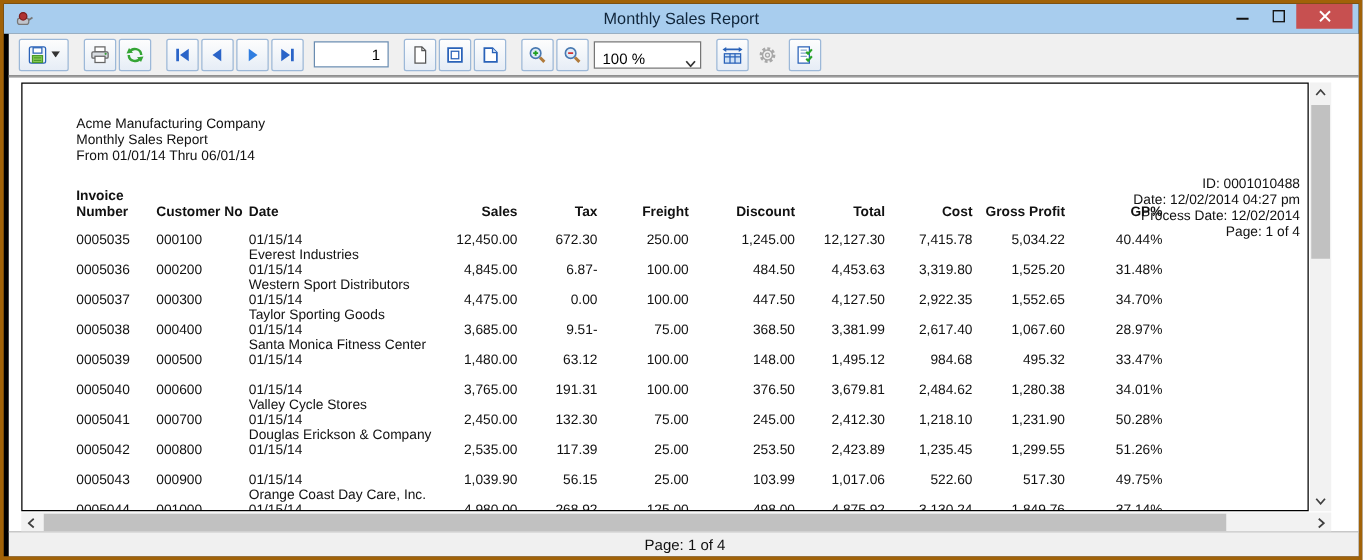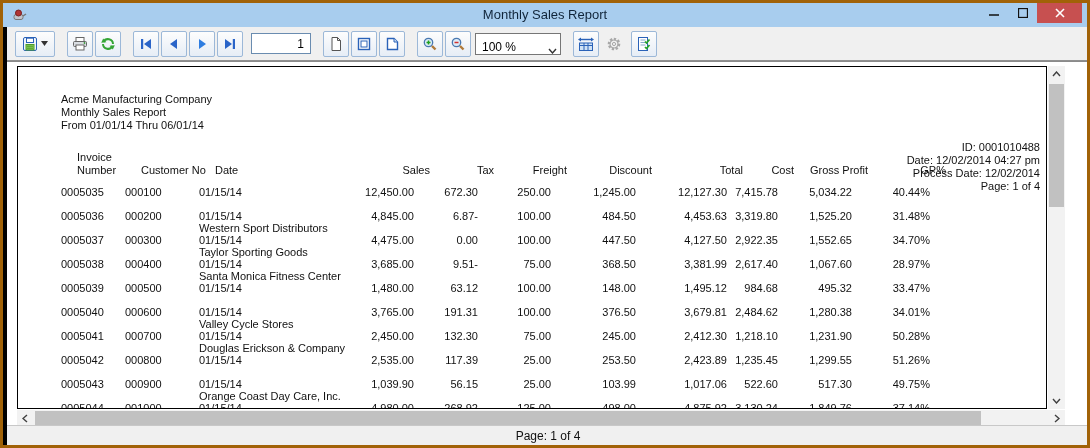--- a/index.html
+++ b/index.html
@@ -55,36 +55,36 @@
     position:absolute; left:4px; top:58px; width:1082px; height:364px;
     background:#fff; border-top:1px solid #8a8a8a;
   }
   .page {
     position:absolute; left:10px; top:4px; width:1030px; height:343px;
     border:1px solid #000; background:#fff; overflow:hidden;
     font-size:11px; line-height:12px; color:#111;
   }
   .rpt-header { position:absolute; left:43px; top:26px; line-height:13px; }
   .rpt-meta { position:absolute; right:6px; top:26px; line-height:13px; text-align:right;margin-top:48px; }
-  .tbl-head { position:absolute; left:16px; top:84px; width:100%; height:30px; font-weight:normal; }
+  .tbl-head { position:absolute; left:0; top:84px; width:100%; height:30px; font-weight:bold; }
   .tbl-head .l2 { top:13px; }
   .rows { position:absolute; left:0; top:119px; width:100%; }
   .inv-row { position:relative; height:24px; }
   .cell { position:absolute; top:0; white-space:nowrap; }
   .l2 { position:absolute; top:12px; white-space:nowrap; }
   .c-inv {left:43px; width:60px;}
   .c-cust {left:107px; width:68px;}
   .c-date {left:181px; width:130px;}
   .c-name {left:181px; width:340px;}
   .num { text-align:right; }
   .c-sales {left:301px; width:95px;text-align:right;}
   .c-tax {left:365px; width:95px;}
   .c-freight {left:438px; width:95px;}
   .c-discount {left:523px; width:95px;}
-  .c-total {left:595px; width:95px;margin-left:19px;}
+  .c-total {left:595px; width:95px;}
   .c-cost {left:665px; width:95px;}
   .c-gross {left:739px; width:95px;}
   .c-gp {left:817px; width:95px;}
   
   .vscroll {
     position:absolute; left:1041px; top:4px; width:17px; height:343px; background:#f2f2f2;
   }
   .vscroll .sb-btn { position:absolute; left:0; width:17px; height:16px; display:flex; align-items:center; justify-content:center; }
   .vscroll .up { top:0; } .vscroll .down { bottom:0; }
   .vthumb { position:absolute; left:1px; top:18px; width:15px; height:123px; background:#c1c1c1; }
@@ -294,20 +294,21 @@
         <span class="l2 c-cost num">Cost</span>
         <span class="l2 c-gross num">Gross Profit</span>
         <span class="l2 c-gp num">GP%</span>
       </div>
 
       <div class="rows">
           <div class="inv-row">
     <span class="cell c-inv">0005035</span>
     <span class="cell c-cust">000100</span>
     <span class="cell c-date">01/15/14</span>
+    <span class="l2 c-name">Everest Industries</span>
     <span class="cell c-sales num">12,450.00</span>
     <span class="cell c-tax num">672.30</span>
     <span class="cell c-freight num">250.00</span>
     <span class="cell c-discount num">1,245.00</span>
     <span class="cell c-total num">12,127.30</span>
     <span class="cell c-cost num">7,415.78</span>
     <span class="cell c-gross num">5,034.22</span>
     <span class="cell c-gp num">40.44%</span>
   </div>
           <div class="inv-row">

